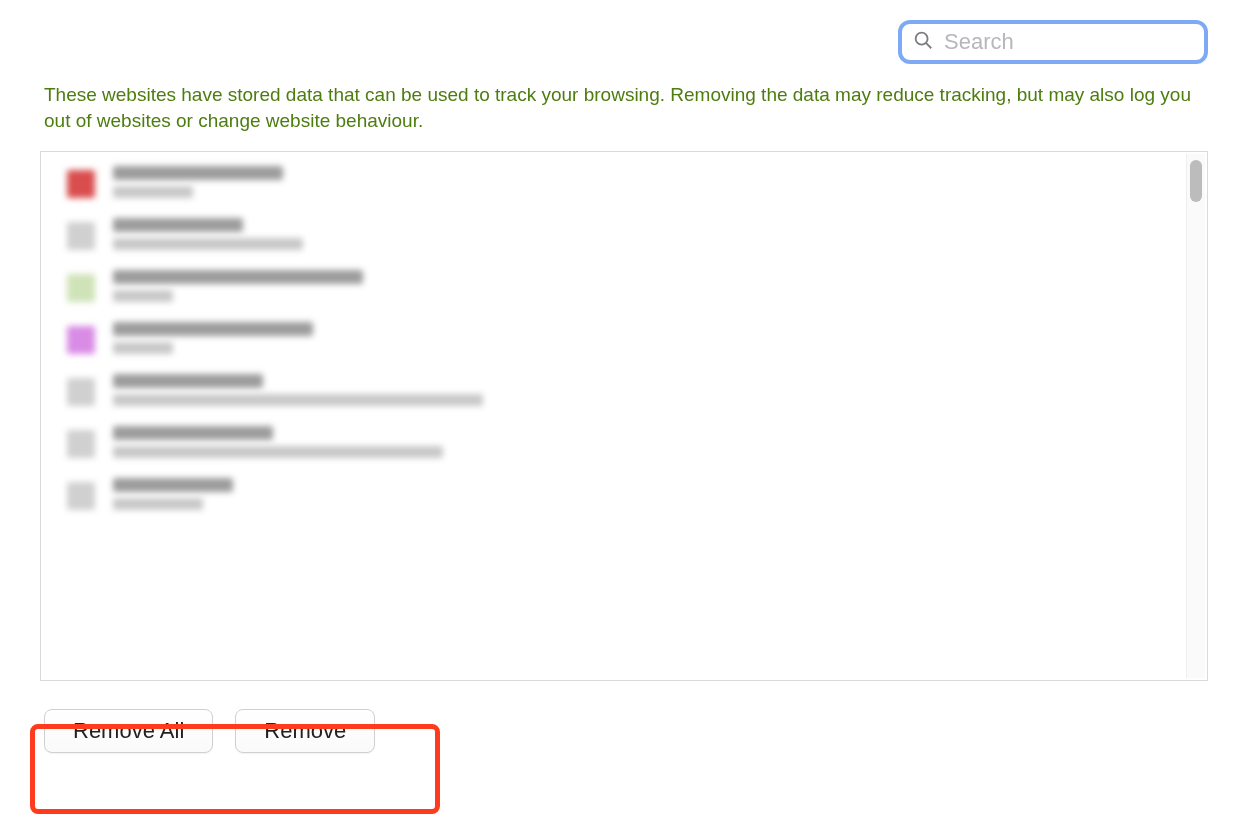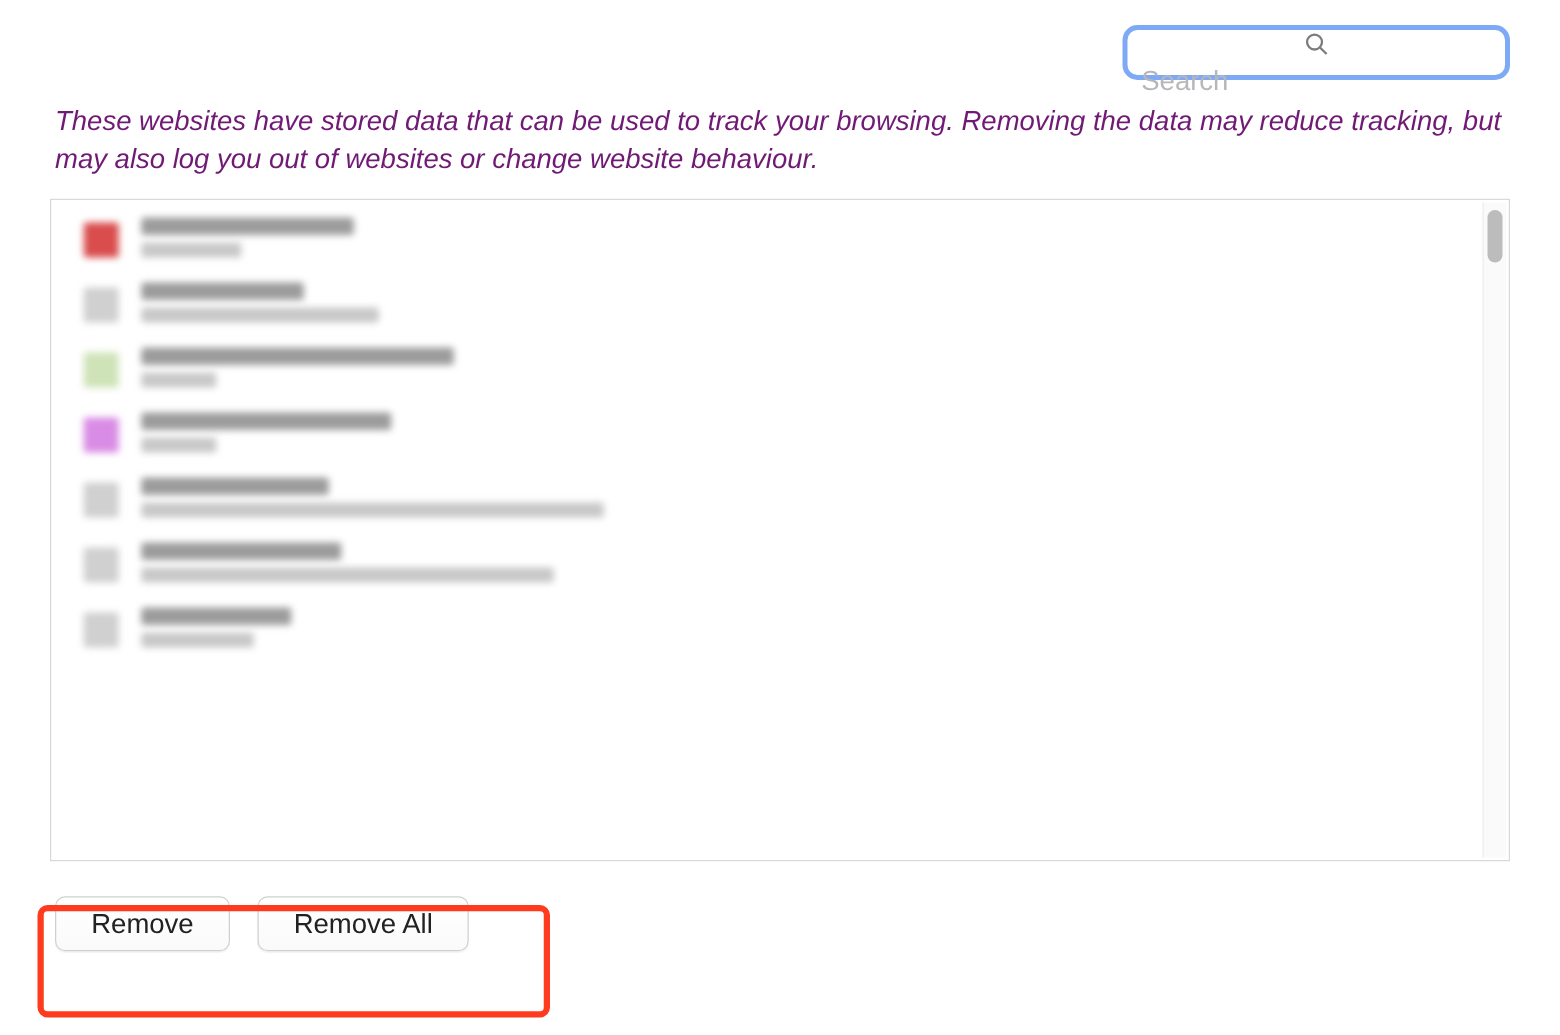--- a/index.html
+++ b/index.html
@@ -27,21 +27,20 @@
   .search-field {
     display: flex;
     align-items: center;
     width: 310px;
     height: 44px;
     border: 4px solid #7eaaf5;
     border-radius: 12px;
     background: #ffffff;
     padding: 0 10px;
     box-sizing: border-box;
-    flex-direction: column;
   }
   .search-field svg {
     width: 22px;
     height: 22px;
     flex-shrink: 0;
     stroke: #7c7c80;
     fill: none;
   }
   .search-field input {
     flex: 1;
@@ -49,25 +48,24 @@
     outline: none;
     font-size: 22px;
     color: #333;
     background: transparent;
     margin-left: 8px;
   }
   .search-field input::placeholder {
     color: #b7b7bb;
   }
   .description {
-    font-size: 22px;
+    font-size: 19px;
     line-height: 1.35;
-    color: #701a75;
+    color: #4d7c0f;
     margin: 0 4px 18px 4px;
-    font-style: italic;
   }
   .list-box {
     position: relative;
     border: 1px solid #d9d9d9;
     height: 530px;
     box-sizing: border-box;
     overflow: hidden;
     background: #ffffff;
   }
   .list-inner {
@@ -225,20 +223,20 @@
           </div>
         </div>
       </div>
     <div class="scrollbar-track">
       <div class="scrollbar-thumb"></div>
     </div>
   </div>
 
   <div class="footer">
     <div class="left-buttons">
+      <button class="btn">Remove All</button>
       <button class="btn">Remove</button>
-      <button class="btn">Remove All</button>
     </div>
   </div>
 
   <div class="highlight-box" id="highlight" style="left: 30px; top: 724px; width: 400px; height: 80px;"></div>
 
 </div>
 
 </body></html>

